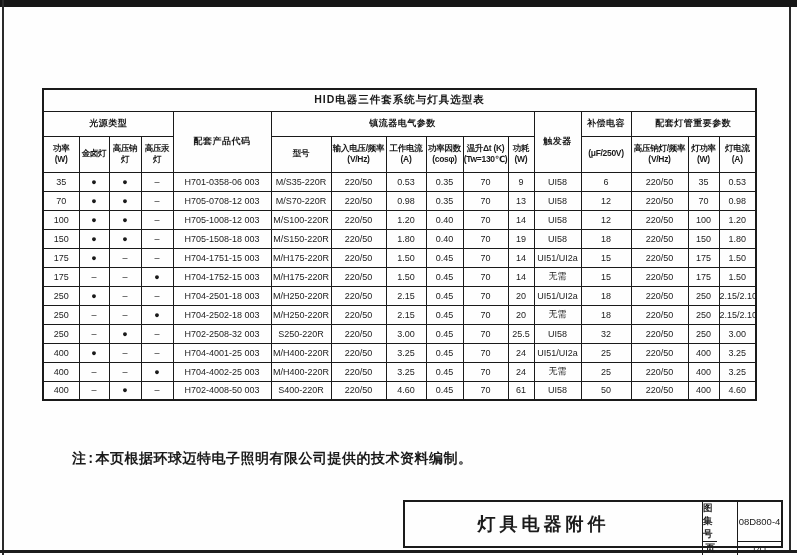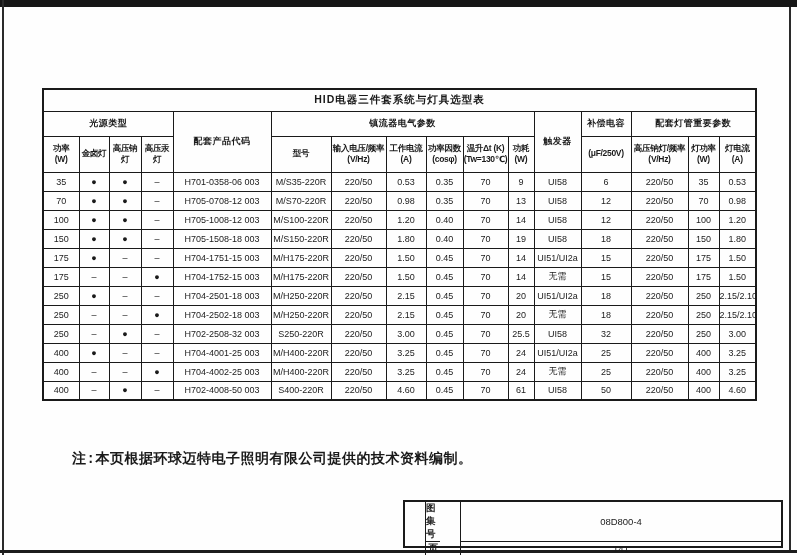--- a/index.html
+++ b/index.html
@@ -346,19 +346,20 @@
         <td>220/50</td>
         <td>400</td>
         <td>4.60</td>
       </tr>
     </tbody>
 </table>
 
 <div class="note">注:本页根据环球迈特电子照明有限公司提供的技术资料编制。</div>
 
 <div class="title-block">
+  <div class="tb-title">灯具电器附件</div>
   <div class="tb-grid">
     <div class="tb-cell">图集号</div>
     <div class="tb-cell tb-val">08D800-4</div>
     <div class="tb-cell r2">页</div>
     <div class="tb-cell tb-val r2">141</div>
   </div>
 </div>
 
 </body></html>

